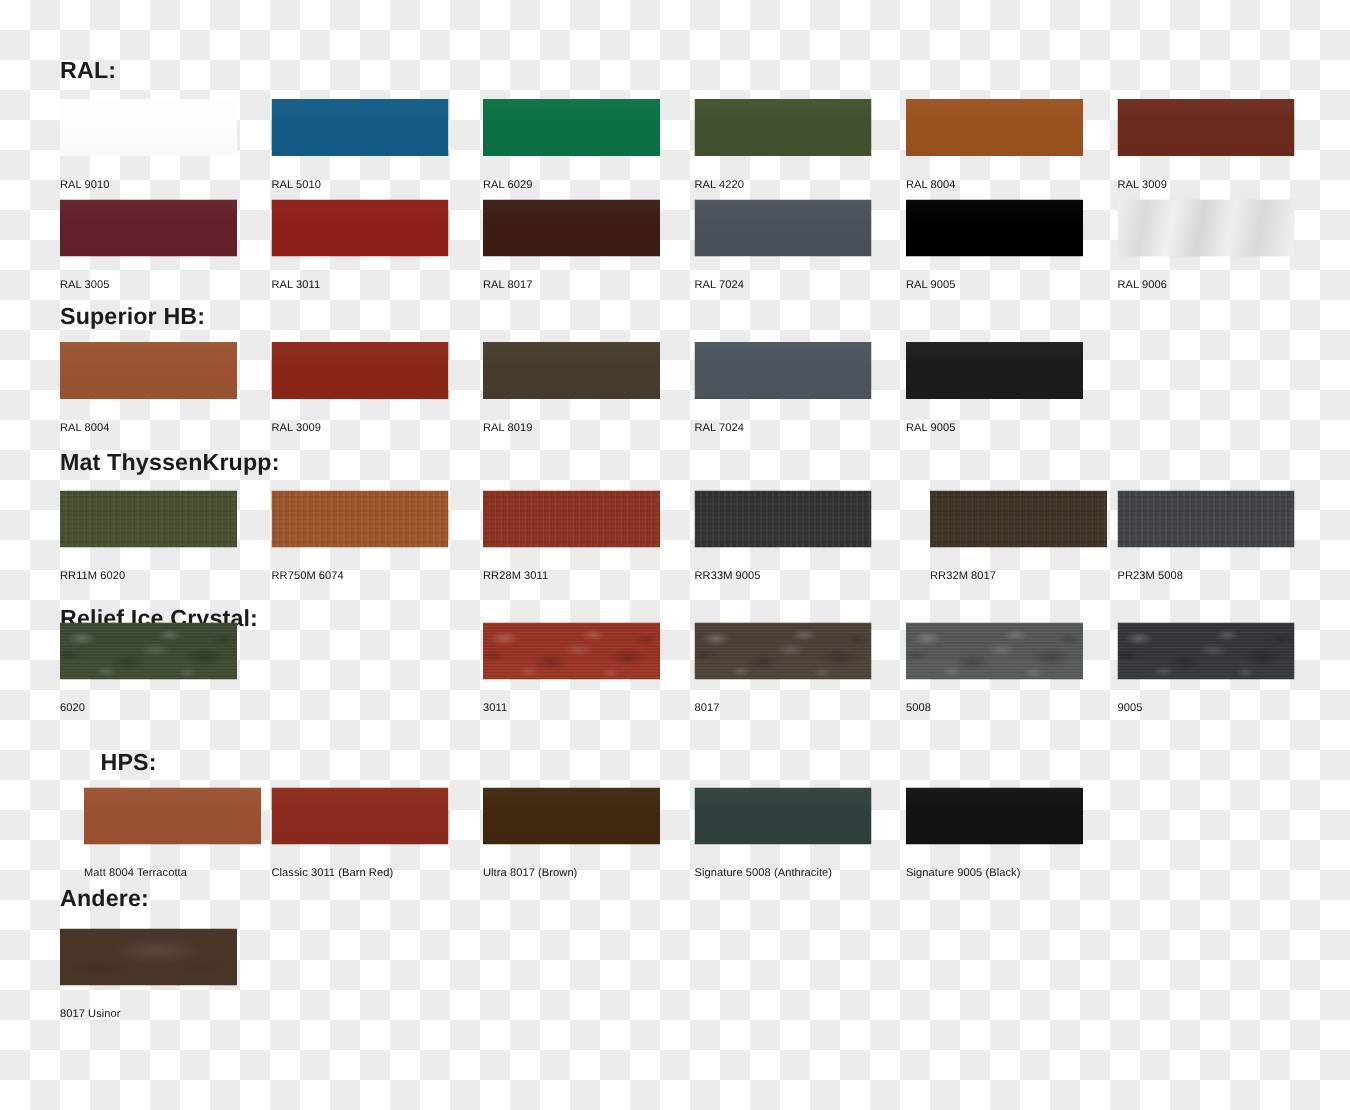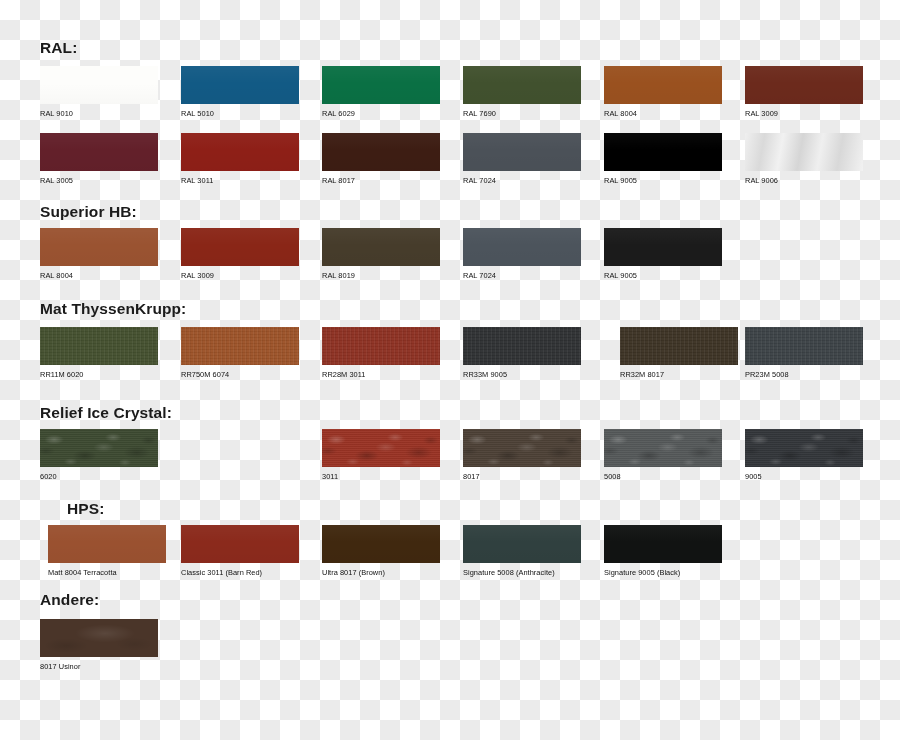--- a/index.html
+++ b/index.html
@@ -73,21 +73,21 @@
     inset: 0;
   }
 
   .swatch .tex {
     position: absolute;
     inset: 0;
     pointer-events: none;
   }
 
   .caption {
-    margin-top: 6px;
+    margin-top: 15px;
     font-size: 7.4px;
     color: #111111;
     white-space: nowrap;
     line-height: 1.1;
     letter-spacing: 0.05px;
   }
 
   
   
   .tex-brushed {
@@ -183,21 +183,21 @@
             <div class="tint" style="background: rgb(10, 112, 68);"></div>
             <div class="tex tex-gloss"></div>
           </div>
           <div class="caption">RAL 6029</div>
         </div>
         <div class="cell" style="left: 463px;">
           <div class="swatch">
             <div class="tint" style="background: rgb(65, 81, 46);"></div>
             <div class="tex tex-gloss"></div>
           </div>
-          <div class="caption">RAL 7690</div>
+          <div class="caption">RAL 4220</div>
         </div>
         <div class="cell" style="left: 604px;">
           <div class="swatch">
             <div class="tint" style="background: rgb(154, 81, 31);"></div>
             <div class="tex tex-gloss"></div>
           </div>
           <div class="caption">RAL 8004</div>
         </div>
         <div class="cell" style="left: 745px;">
           <div class="swatch">
@@ -334,21 +334,21 @@
           <div class="swatch">
             <div class="tint" style="background: rgb(60, 66, 70);"></div>
             <div class="tex tex-brushed"></div>
           </div>
           <div class="caption">PR23M 5008</div>
         </div>
       </div>
     </div>
     <div class="section" style="top: 0px;">
       <div class="section-title" style="top: 405px;">Relief Ice Crystal:</div>
-      <div class="row" style="top: 429px;">
+      <div class="row" style="top: 415px;">
         <div class="cell" style="left: 40px;">
           <div class="swatch">
             <div class="tint" style="background: rgb(61, 74, 49);"></div>
             <div class="tex tex-crystal"></div>
           </div>
           <div class="caption">6020</div>
         </div>
         <div class="cell" style="left: 322px;">
           <div class="swatch">
             <div class="tint" style="background: rgb(154, 51, 36);"></div>
@@ -375,21 +375,21 @@
             <div class="tint" style="background: rgb(51, 54, 58);"></div>
             <div class="tex tex-crystal"></div>
           </div>
           <div class="caption">9005</div>
         </div>
       </div>
     </div>
     <div class="section" style="top: 0px;">
       <div class="section-title" style="top: 501px; padding-left: 27px;">HPS:</div>
       <div class="row" style="top: 525px;">
-        <div class="cell" style="left: 48px;">
+        <div class="cell" style="left: 56px;">
           <div class="swatch">
             <div class="tint" style="background: rgb(154, 81, 48);"></div>
             <div class="tex tex-gloss"></div>
           </div>
           <div class="caption">Matt 8004 Terracotta</div>
         </div>
         <div class="cell" style="left: 181px;">
           <div class="swatch">
             <div class="tint" style="background: rgb(139, 42, 28);"></div>
             <div class="tex tex-gloss"></div>

